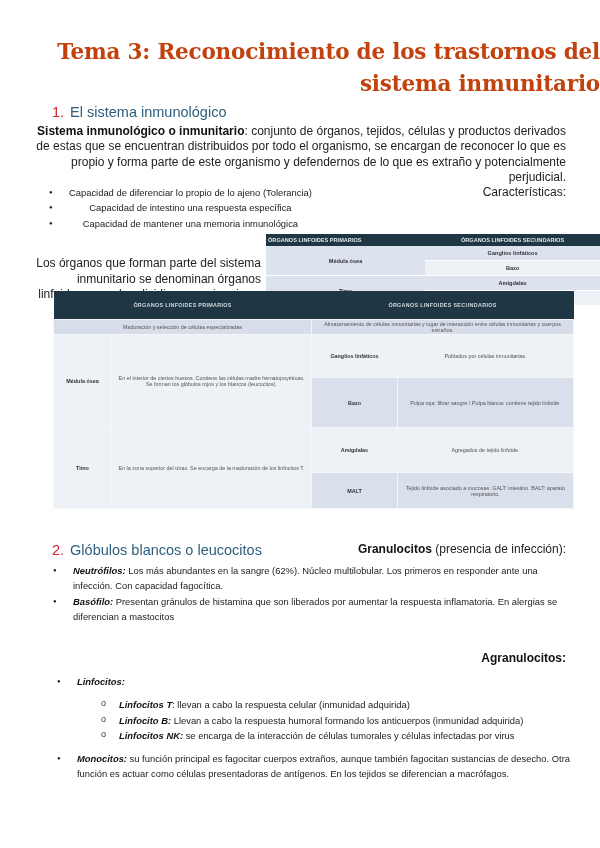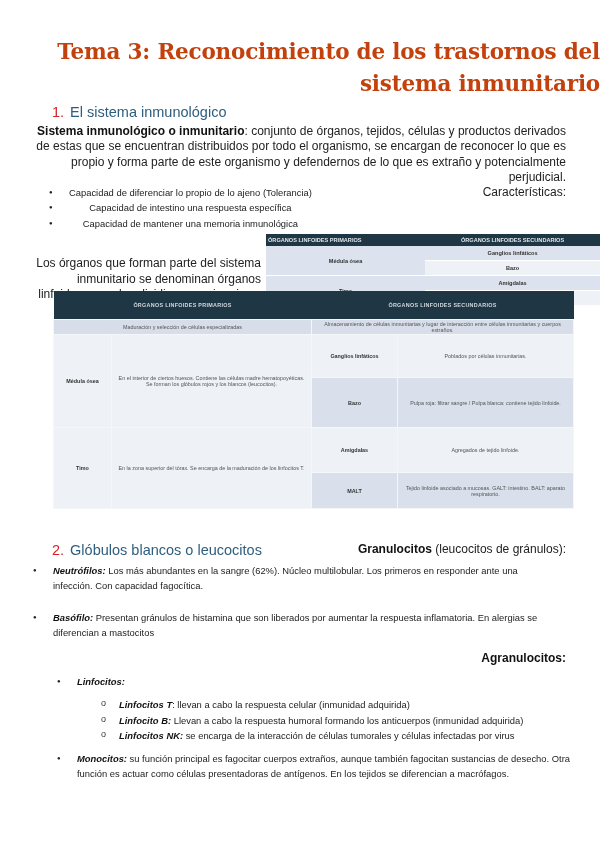--- a/index.html
+++ b/index.html
@@ -120,26 +120,26 @@
     <td class="c2">Tejido linfoide asociado a mucosas. GALT: intestino. BALT: aparato respiratorio.</td>
   </tr>
 </tbody>
   </table>
 
 <div class="h1" style="top:518px;margin-top:24px;">
   <span class="num">2.</span><span>Glóbulos blancos o leucocitos</span>
 </div>
 
 <div class="p" style="top:542px;">
-  <b>Granulocitos</b><span> (leucocitos de gránulos):</span>
+  <b>Granulocitos</b><span> (presencia de infección):</span>
 </div>
 
-<ul class="b" style="left:20px; top:563px; width:540px;">
+<ul class="b" style="left:40px; top:563px; width:540px;">
   <li><i><b>Neutrófilos:</b></i><span> Los más abundantes en la sangre (62%). Núcleo multilobular. Los primeros en responder ante una infección. Con capacidad fagocítica.</span></li>
-  <li style="margin-top:16px;"><i><b>Basófilo:</b></i><span> Presentan gránulos de histamina que son liberados por aumentar la respuesta inflamatoria. En alergias se diferencian a mastocitos</span></li>
+  <li style="margin-top:0;"><i><b>Basófilo:</b></i><span> Presentan gránulos de histamina que son liberados por aumentar la respuesta inflamatoria. En alergias se diferencian a mastocitos</span></li>
 </ul>
 
 <div class="p" style="top:651px;">
   <b>Agranulocitos:</b>
 </div>
 
 <ul class="b" style="left:44px; top:674px; width:540px;">
   <li><i><b>Linfocitos:</b></i>
     <ul class="o">
       <li><i><b>Linfocitos T</b></i><span>: llevan a cabo la respuesta celular (inmunidad adquirida)</span></li>

